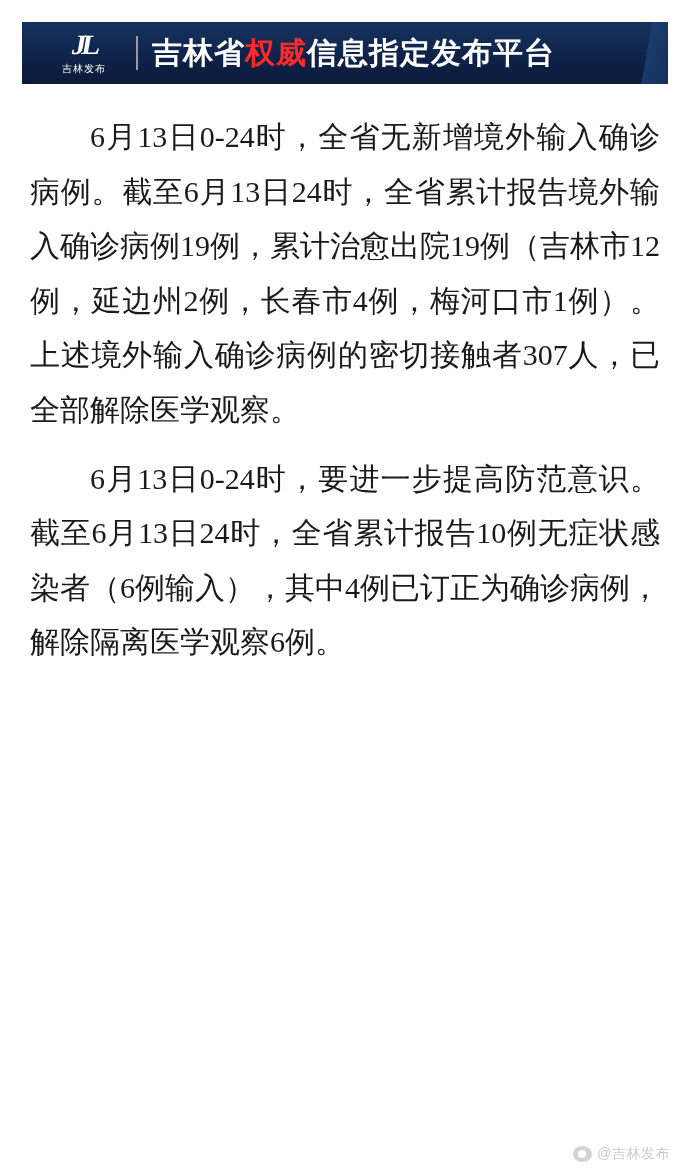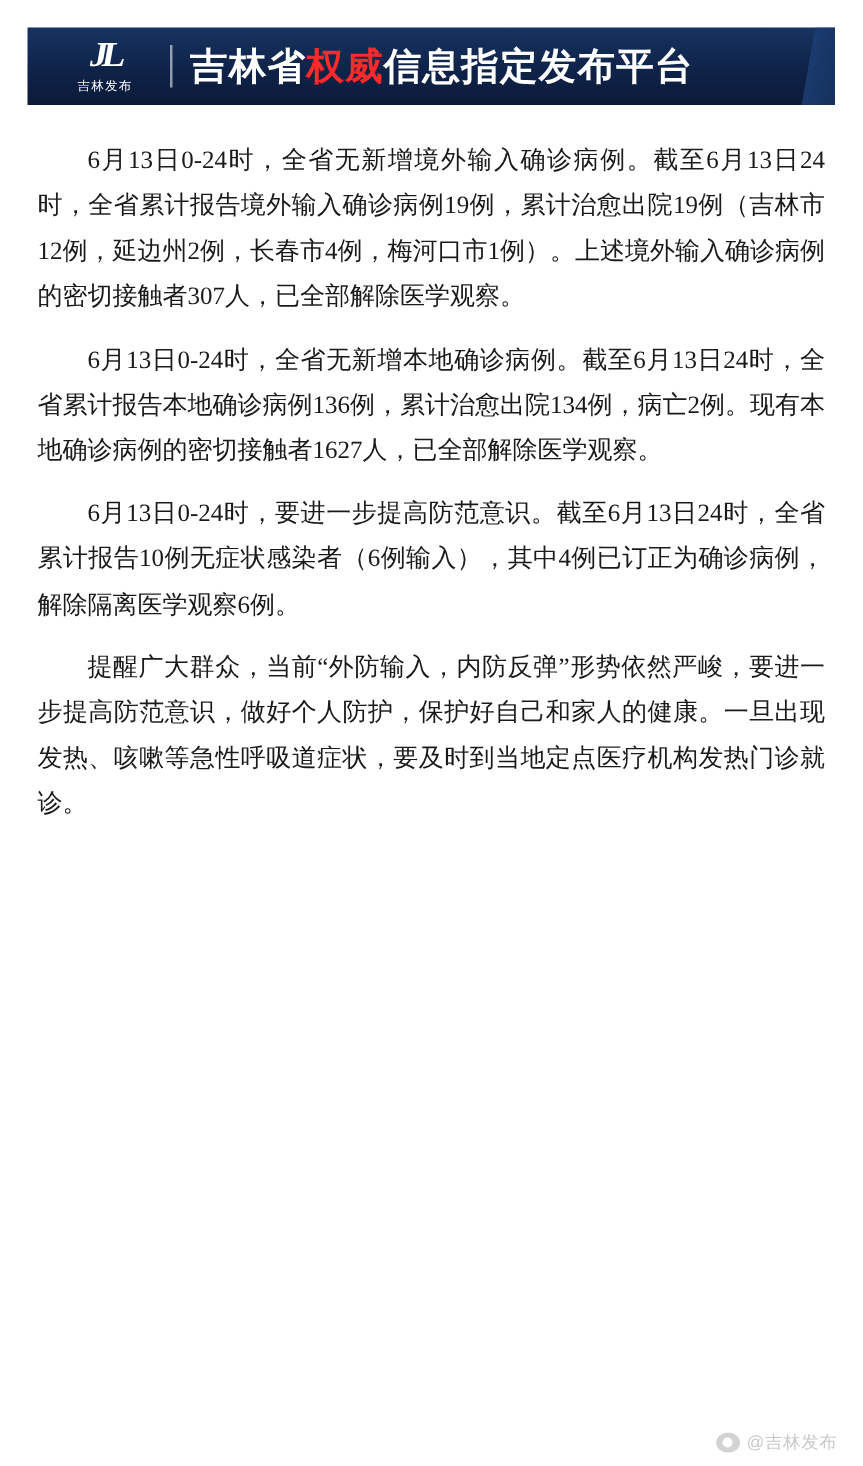--- a/index.html
+++ b/index.html
@@ -83,21 +83,21 @@
   .banner-title .hl {
     color: #ff2a2a;
   }
 
   
   .article {
     padding: 26px 30px 0 30px;
     box-sizing: border-box;
   }
   .para {
-    font-size: 20px;
+    font-size: 30px;
     line-height: 1.82;
     color: #1a1a1a;
     text-align: justify;
     text-indent: 2em;
     margin: 0 0 14px 0;
     letter-spacing: 0px;
     font-family: "Liberation Serif", "DejaVu Serif", serif;
   }
 
   
@@ -144,21 +144,19 @@
     <div class="logo-text">吉林发布</div>
   </div>
   <div class="banner-divider"></div>
   <div class="banner-title">
     <span>吉林省</span><span class="hl">权威</span><span>信息指定发布平台</span>
   </div>
 </div>
 
 <div class="article">
   <p class="para">6月13日0-24时，全省无新增境外输入确诊病例。截至6月13日24时，全省累计报告境外输入确诊病例19例，累计治愈出院19例（吉林市12例，延边州2例，长春市4例，梅河口市1例）。上述境外输入确诊病例的密切接触者307人，已全部解除医学观察。</p>
-  <p class="para">6月13日0-24时，全省无新增本地确诊病例。截至6月13日24时，全省累计报告本地确诊病例136例，累计治愈出院134例，病亡2例。现有本地确诊病例的密切接触者1627人，已全部解除医学观察。</p>
   <p class="para">6月13日0-24时，要进一步提高防范意识。截至6月13日24时，全省累计报告10例无症状感染者（6例输入），其中4例已订正为确诊病例，解除隔离医学观察6例。</p>
-  <p class="para">提醒广大群众，当前“外防输入，内防反弹”形势依然严峻，要进一步提高防范意识，做好个人防护，保护好自己和家人的健康。一旦出现发热、咳嗽等急性呼吸道症状，要及时到当地定点医疗机构发热门诊就诊。</p>
 </div>
 
 <div class="footer">
   <span class="weibo-eye"></span>
   <span class="footer-text">@吉林发布</span>
 </div>
 
 </body></html>

